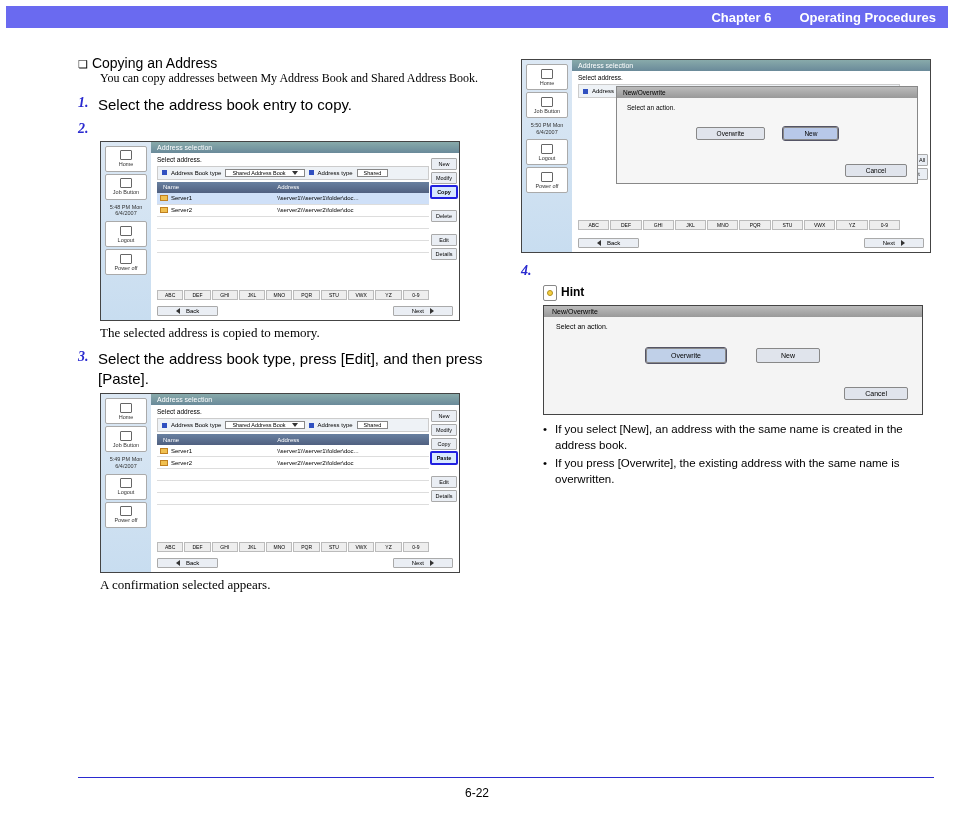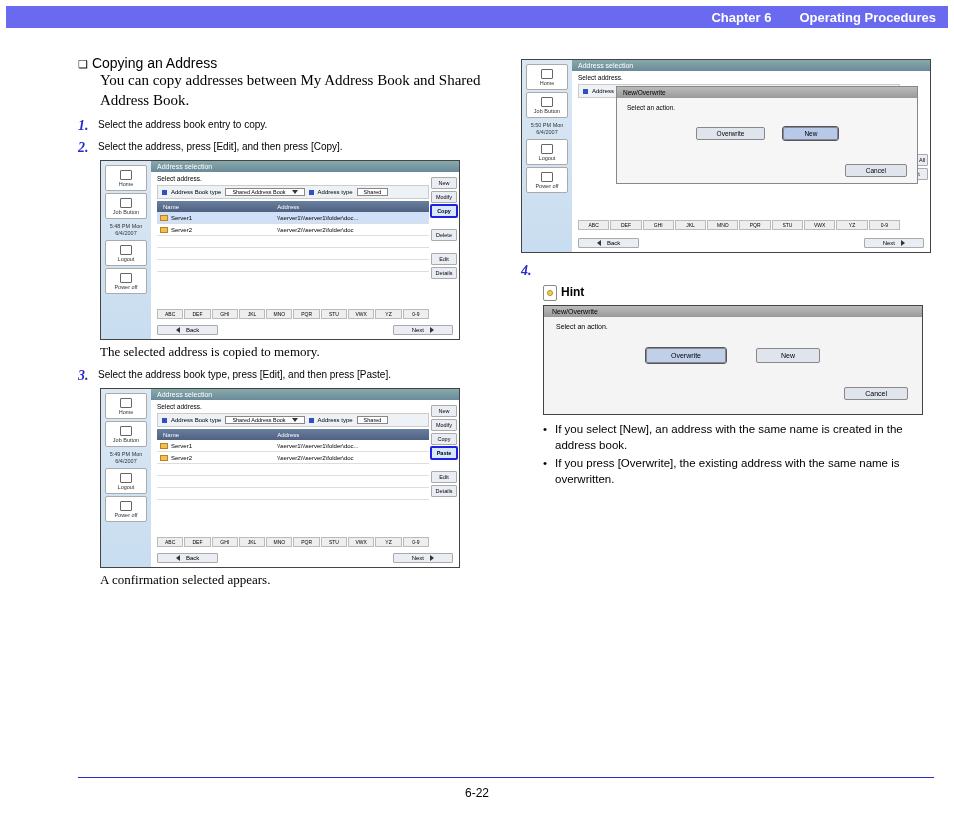--- a/index.html
+++ b/index.html
@@ -22,24 +22,24 @@
     font-weight: bold;
   }
   .header-bar .chap { margin-right: 28px; }
   .content {
     position: absolute; top: 55px; left: 78px; right: 20px;
     display: flex; gap: 30px;
   }
   .col { width: 420px; }
   .sect-title { font-weight: normal; font-size: 14px; }
   .sect-title .bullet { font-size: 11px; margin-right: 4px; }
-  .intro { font-family: "Times New Roman", serif; font-size: 15px; margin: 0 0 8px 22px; line-height: 1.3; }
+  .intro { font-family: "Times New Roman", serif; font-size: 12px; margin: 0 0 8px 22px; line-height: 1.3; }
   .step { display: flex; margin: 6px 0 4px 0; }
   .step-num { color: #2a2ad0; font-weight: bold; font-style: italic; font-family: "Times New Roman", serif; font-size: 14px; width: 20px; flex-shrink: 0; }
-  .step-body { font-size: 10px; line-height: 1.35; }
+  .step-body { font-size: 15px; line-height: 1.35; }
   .caption { font-family: "Times New Roman", serif; font-size: 13px; margin: 4px 0 8px 22px; }
   .screenshot {
     margin: 4px 0 2px 22px;
     border: 1px solid #444;
     background: #f6f6f6;
     position: relative;
   }
   .ss1 { width: 360px; height: 180px; }
   .ss2 { width: 360px; height: 180px; }
   .ss3 { width: 410px; height: 194px; margin-left: 0; }
@@ -170,21 +170,20 @@
     </div>
     <div class="intro">You can copy addresses between My Address Book and Shared Address Book.</div>
 
     <div class="step">
       <div class="step-num">1.</div>
       <div class="step-body">Select the address book entry to copy.</div>
     </div>
 
     <div class="step">
       <div class="step-num">2.</div>
-      <div class="step-body">Select the address, press [Edit], and then press [Copy].</div>
     </div>
 
     <div class="screenshot ss1">
       <div class="ss-left">
         <div class="nav-cell">
             <div class="ico"></div>
             <span>Home</span>
           </div>
         <div class="nav-cell">
             <div class="ico"></div>

